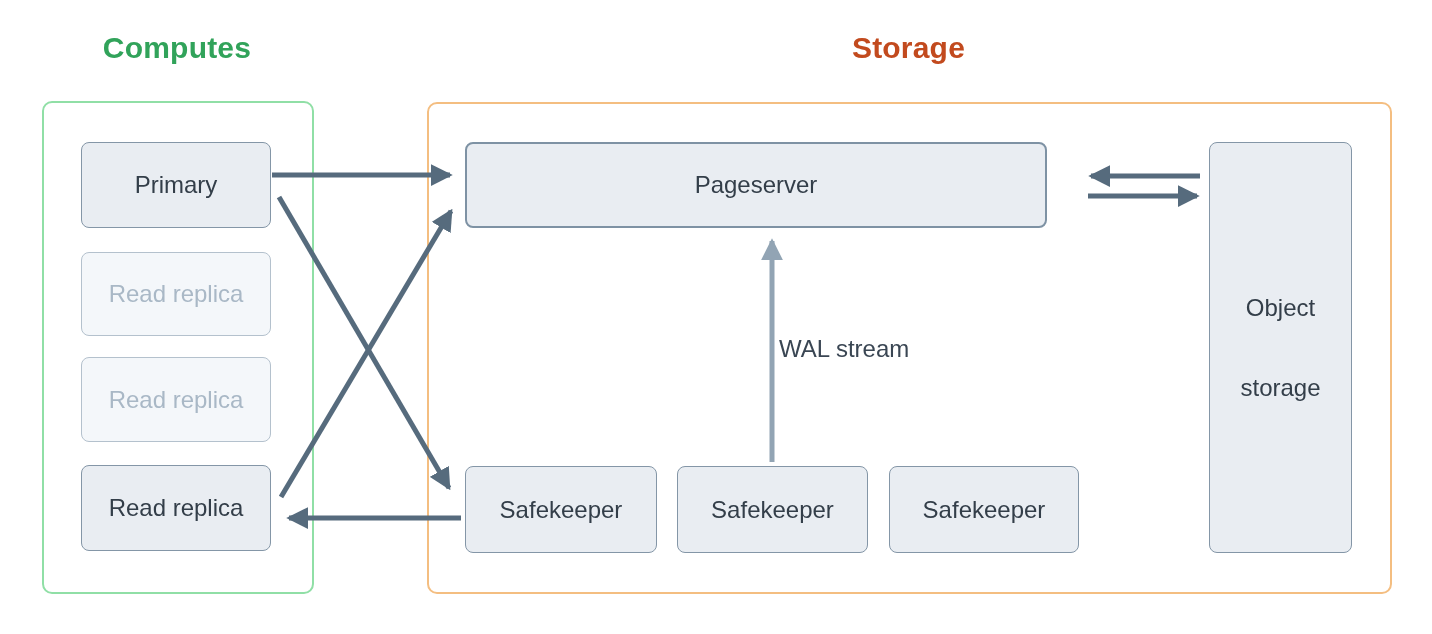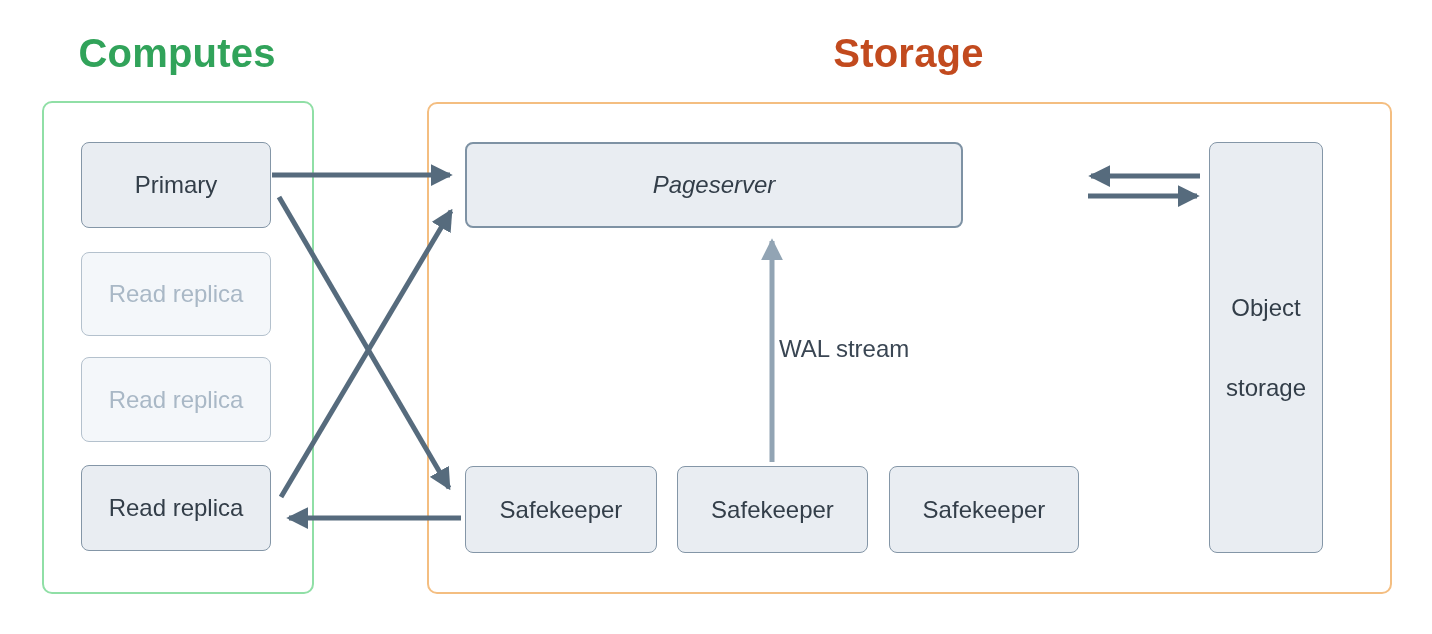--- a/index.html
+++ b/index.html
@@ -11,21 +11,21 @@
   #canvas {
     position: relative;
     width: 1432px;
     height: 634px;
     background: #ffffff;
     overflow: hidden;
   }
   .group-title {
     position: absolute;
     top: 31px;
-    font-size: 40px;
+    font-size: 30px;
     font-weight: 700;
     text-align: center;
     letter-spacing: 0.2px;
   }
   #computes-title { left: 42px; width: 270px; color: #31A35A; }
   #storage-title  { left: 427px; width: 963px; color: #C24A1E; }
 
   .group-box {
     position: absolute;
     border-radius: 10px;
@@ -56,27 +56,27 @@
     background: #F4F7FA;
     border-color: #B4C1CD;
     color: #A9B8C6;
   }
 
   #node-primary        { left: 81px;  top: 142px; width: 190px; height: 86px; }
   #node-read-replica-1 { left: 81px;  top: 252px; width: 190px; height: 84px; }
   #node-read-replica-2 { left: 81px;  top: 357px; width: 190px; height: 85px; }
   #node-read-replica-3 { left: 81px;  top: 465px; width: 190px; height: 86px; }
 
-  #node-pageserver   { left: 465px; top: 142px; width: 498px; height: 86px; border-width: 2px; border-color: #7E92A4; font-style: italic; }
+  #node-pageserver   { left: 465px; top: 142px; width: 582px; height: 86px; border-width: 2px; border-color: #7E92A4; }
   #node-safekeeper-1 { left: 465px; top: 466px; width: 192px; height: 87px; }
   #node-safekeeper-2 { left: 677px; top: 466px; width: 191px; height: 87px; }
   #node-safekeeper-3 { left: 889px; top: 466px; width: 190px; height: 87px; }
 
   #node-object-storage {
-    left: 1209px; top: 142px; width: 114px; height: 411px;
+    left: 1209px; top: 142px; width: 143px; height: 411px;
     flex-direction: column;
     gap: 52px;
     border-color: #8496A7;
   }
 
   #arrow-layer {
     position: absolute;
     left: 0; top: 0;
     width: 1432px;
     height: 634px;

